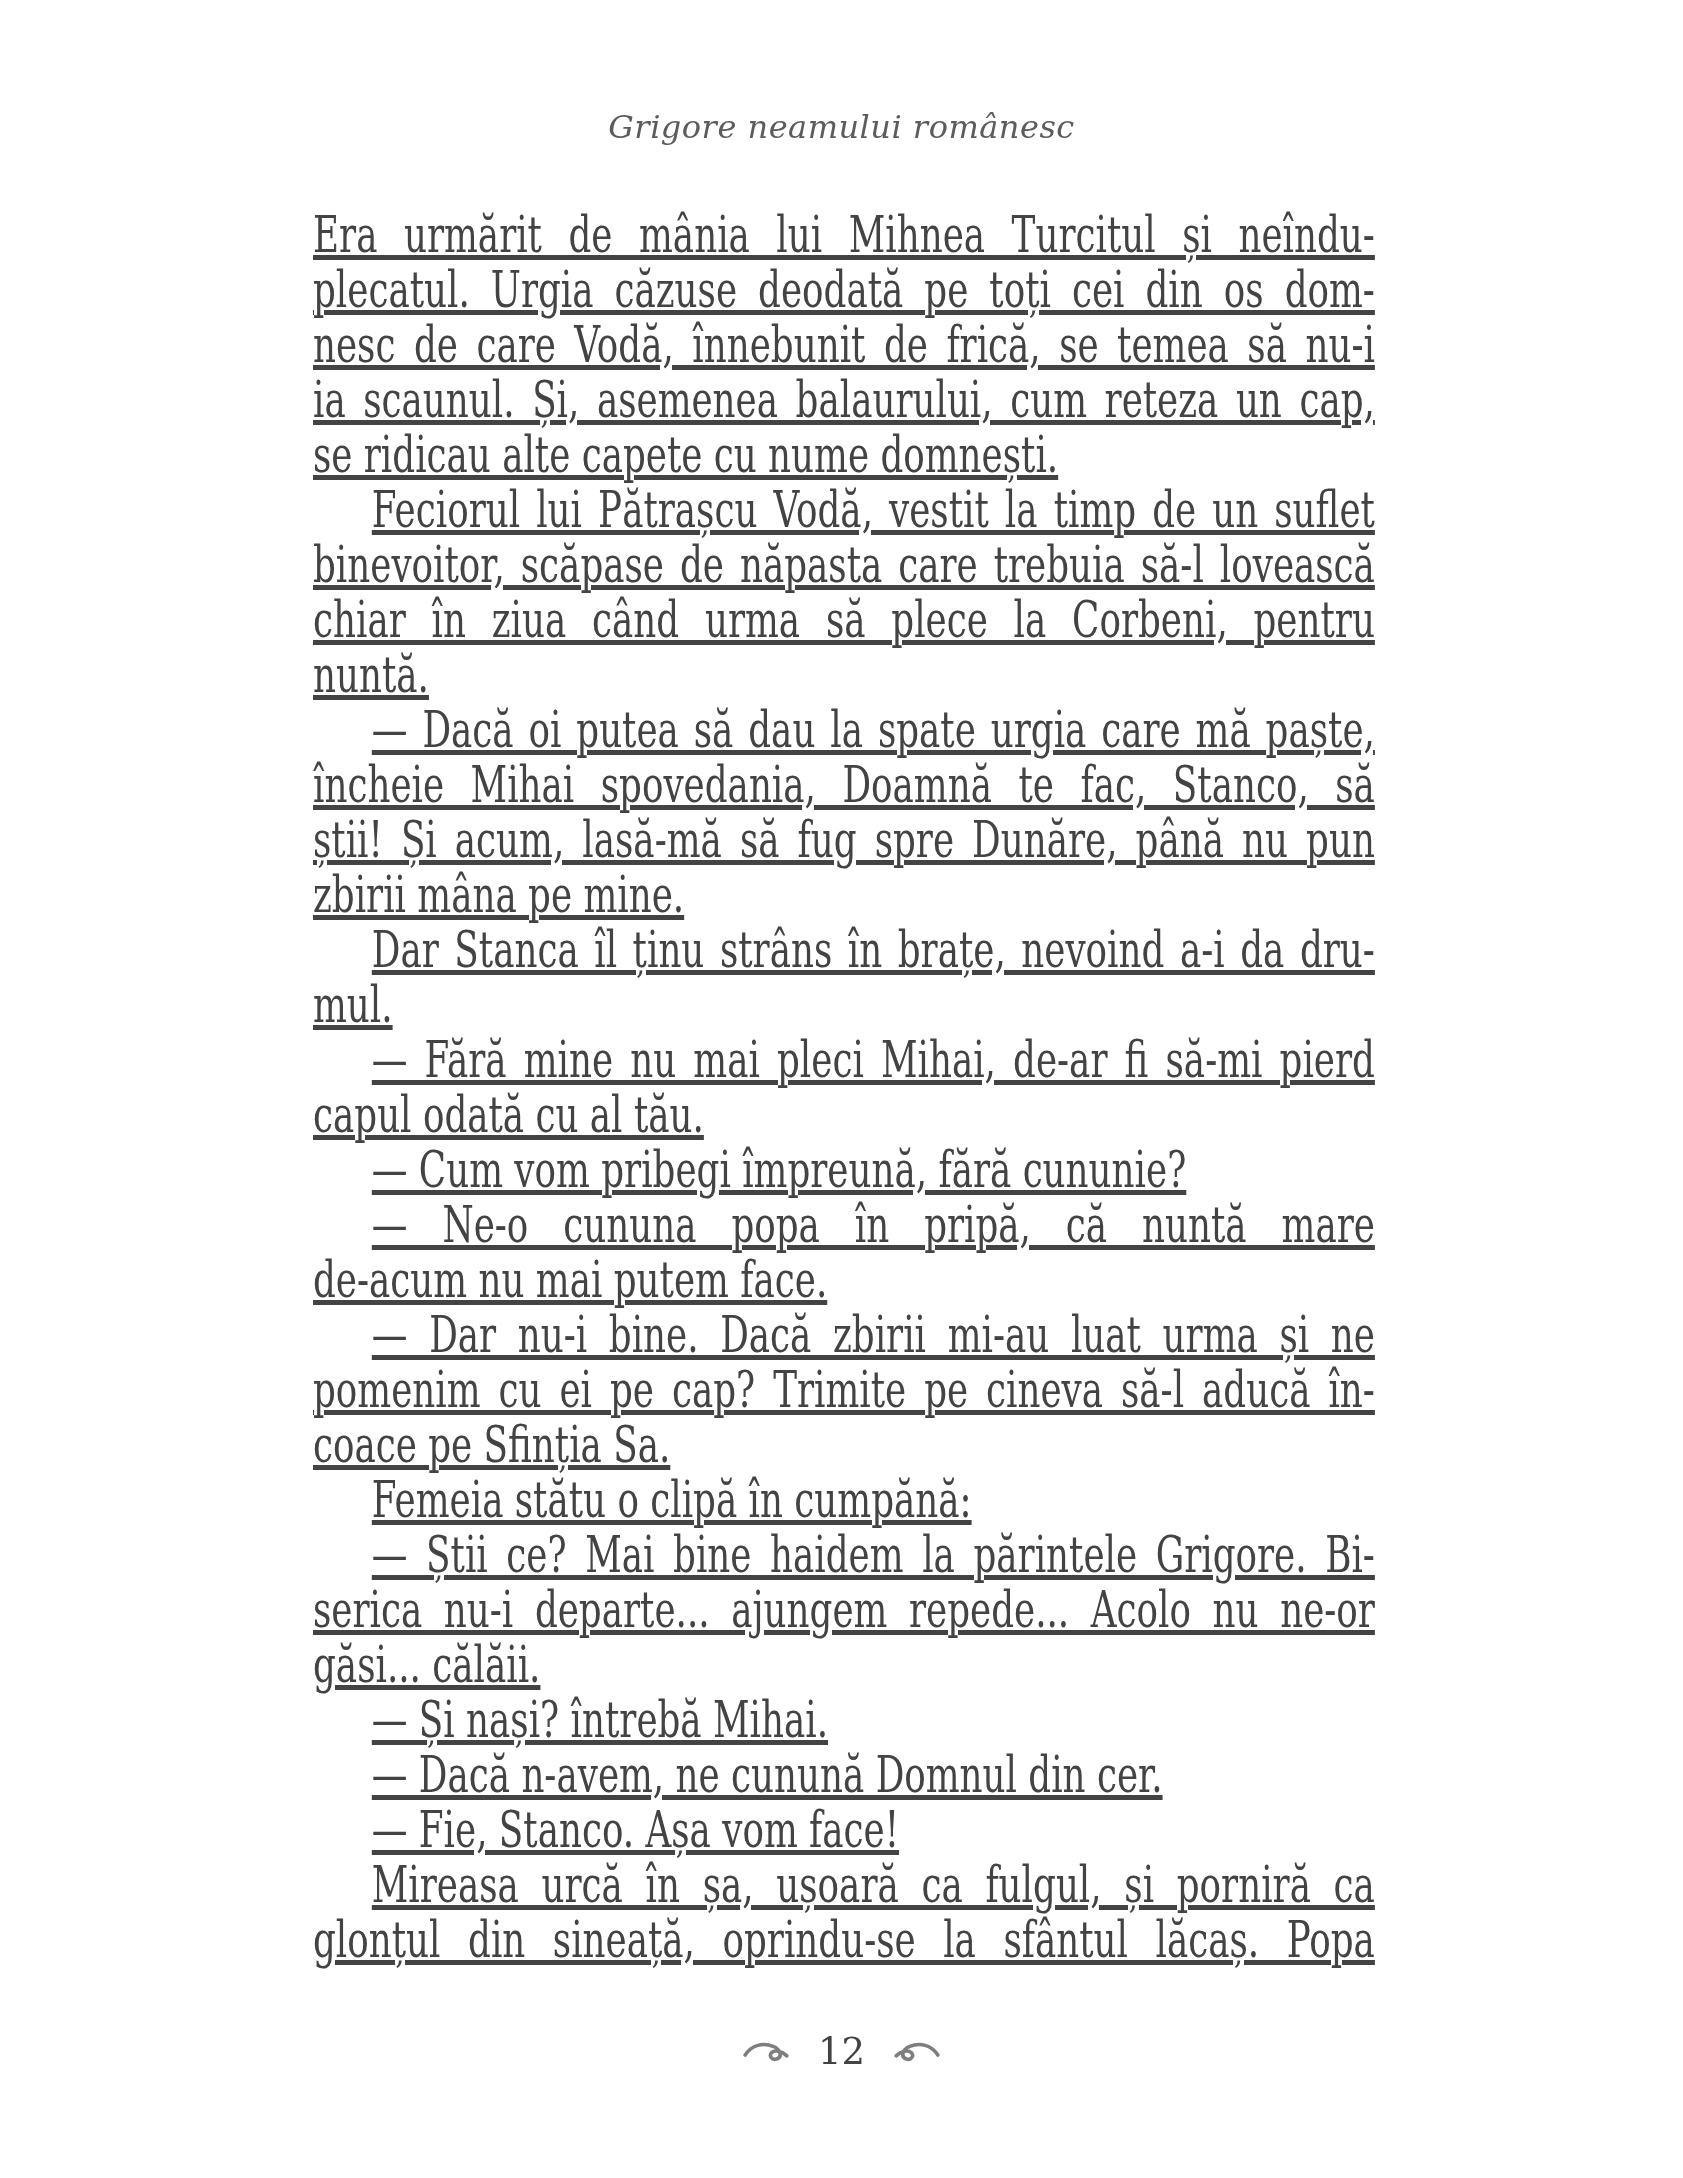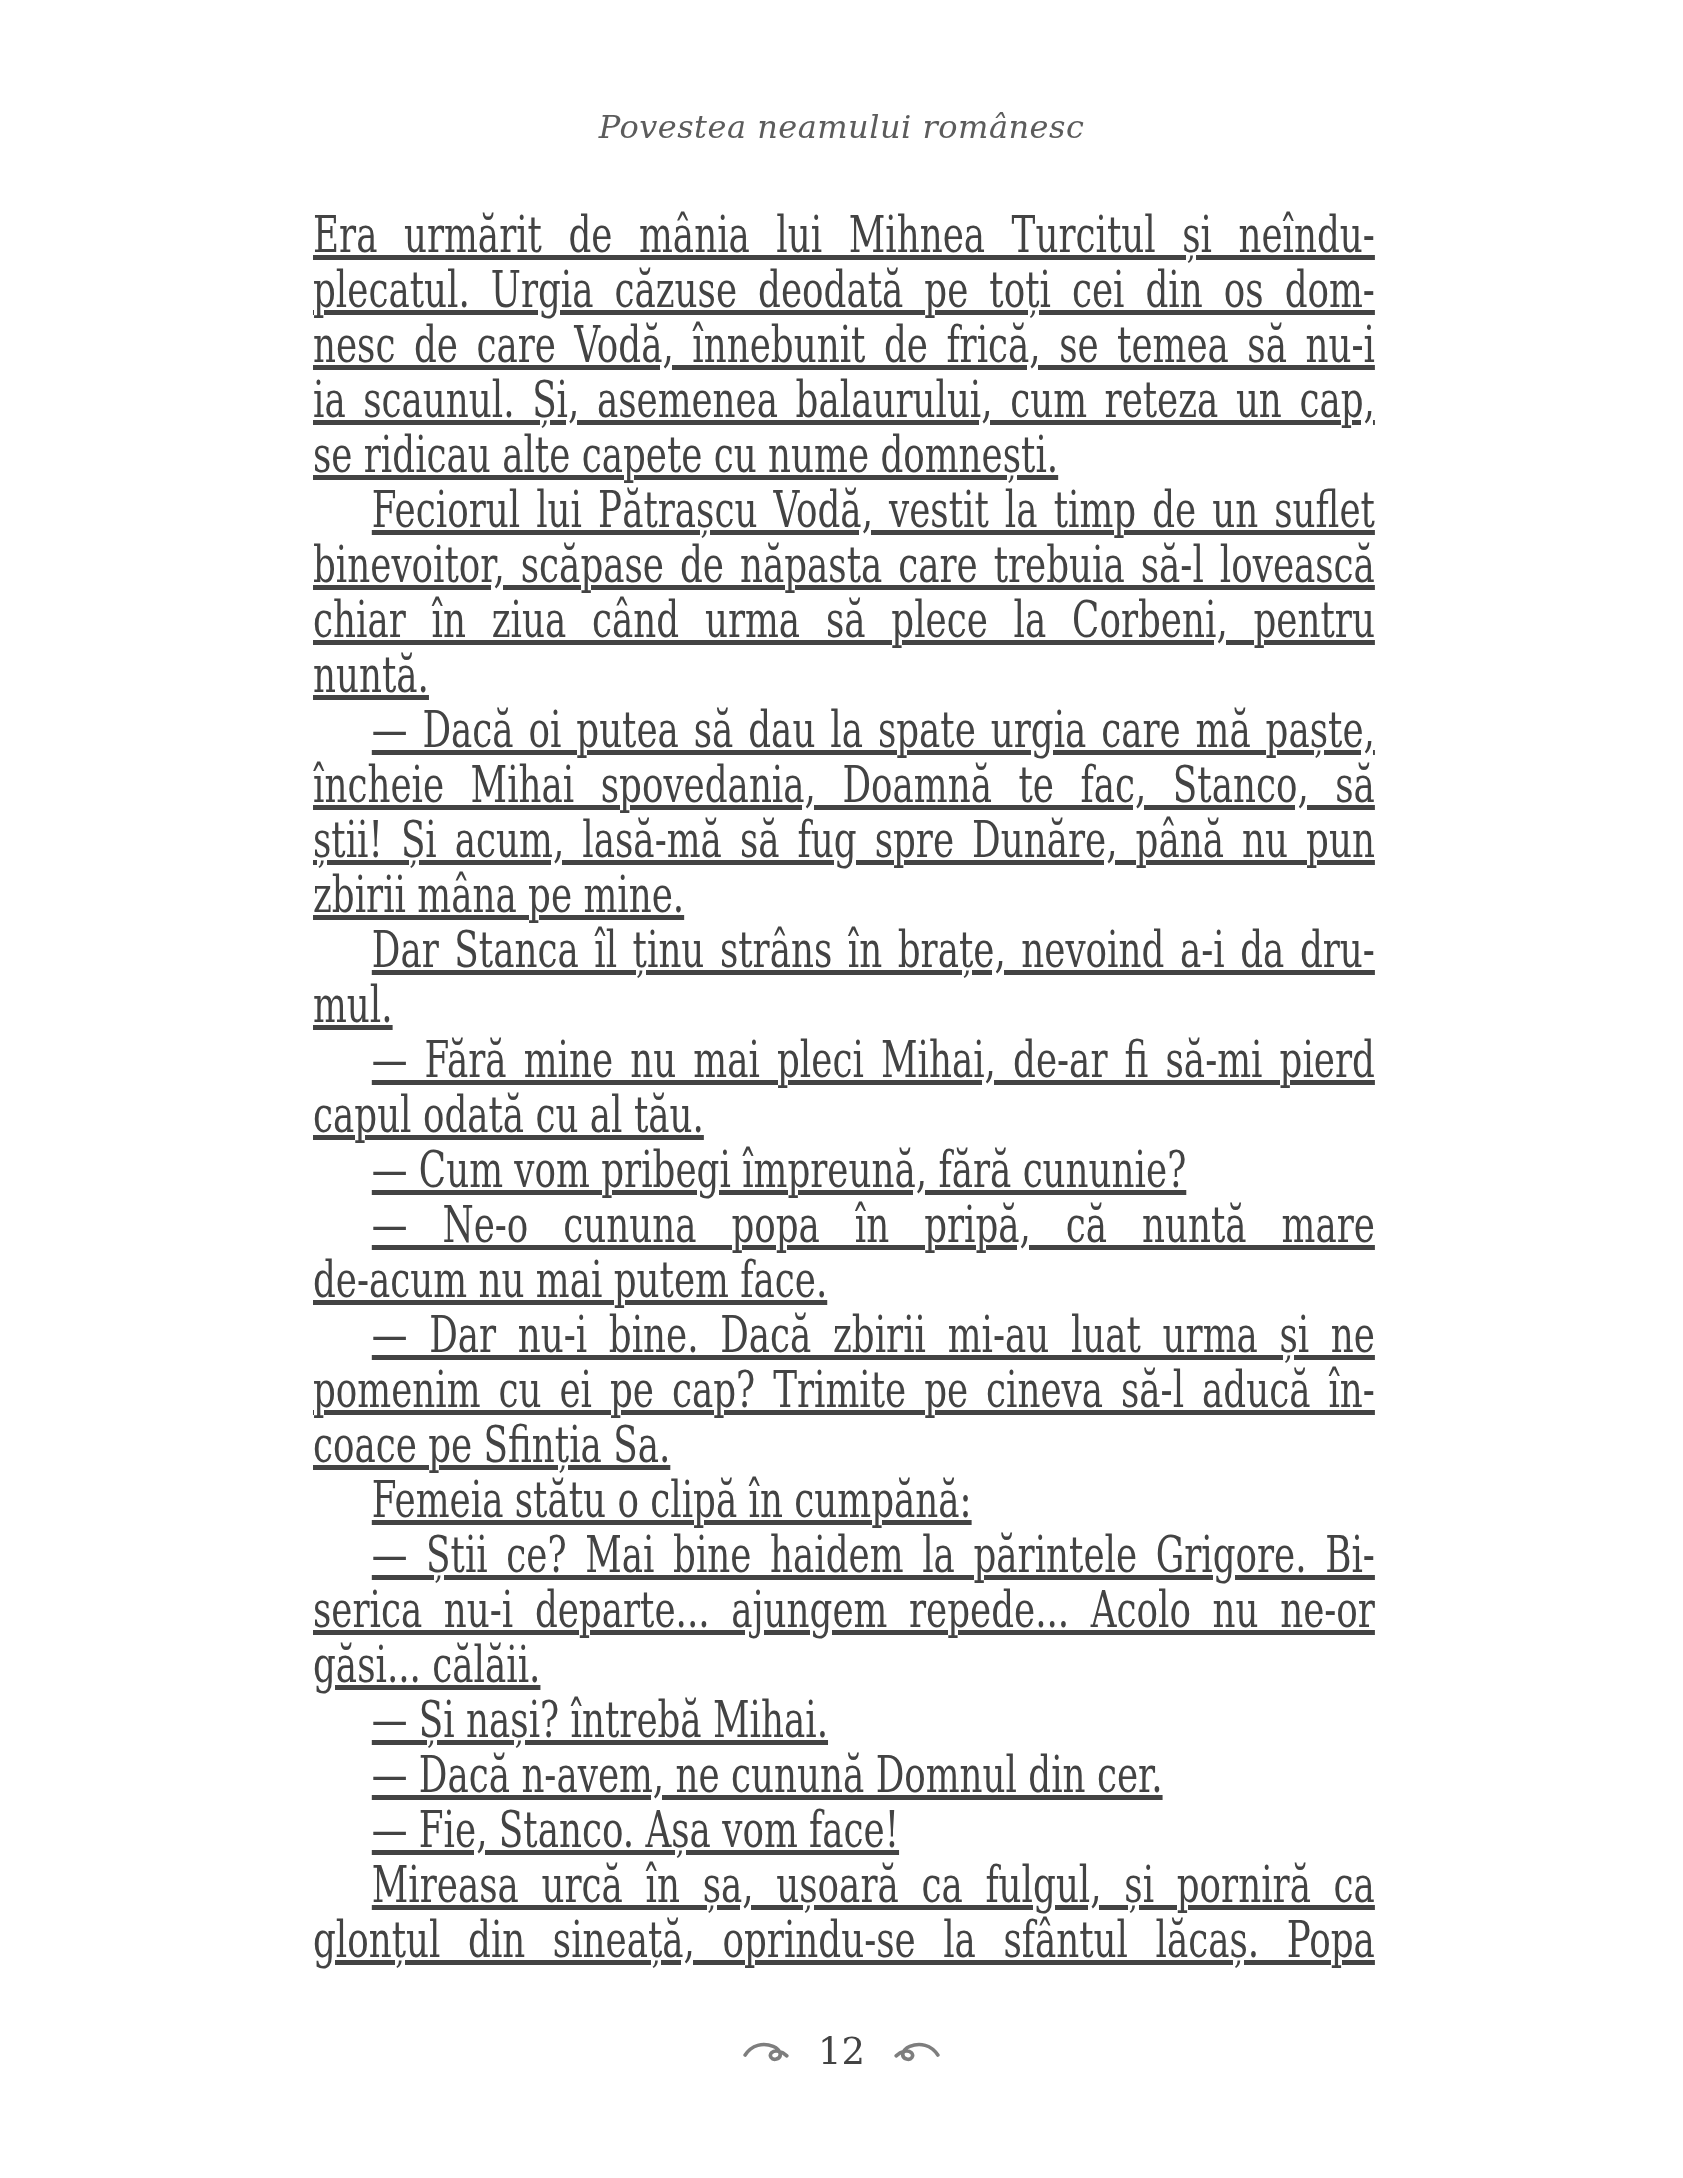--- a/index.html
+++ b/index.html
@@ -79,21 +79,21 @@
     align-items: center;
   }
   .flourish svg { display: block; }
   .flourish.right svg { transform: scaleX(-1); }
 </style>
 </head>
 <body>
 
 <div class="page">
 
-  <div class="running-header">Povestea neamului românesc</div>
+  <div class="running-header">Grigore neamului românesc</div>
 
   <div class="body-text">
       <div class="line j">Era urmărit de mânia lui Mihnea Turcitul și neîndu-</div>
       <div class="line j">plecatul. Urgia căzuse deodată pe toți cei din os dom-</div>
       <div class="line j">nesc de care Vodă, înnebunit de frică, se temea să nu-i</div>
       <div class="line j">ia scaunul. Și, asemenea balaurului, cum reteza un cap,</div>
       <div class="line">se ridicau alte capete cu nume domnești.</div>
       <div class="line j ind">Feciorul lui Pătrașcu Vodă, vestit la timp de un suflet</div>
       <div class="line j">binevoitor, scăpase de năpasta care trebuia să-l lovească</div>
       <div class="line j">chiar în ziua când urma să plece la Corbeni, pentru</div>

